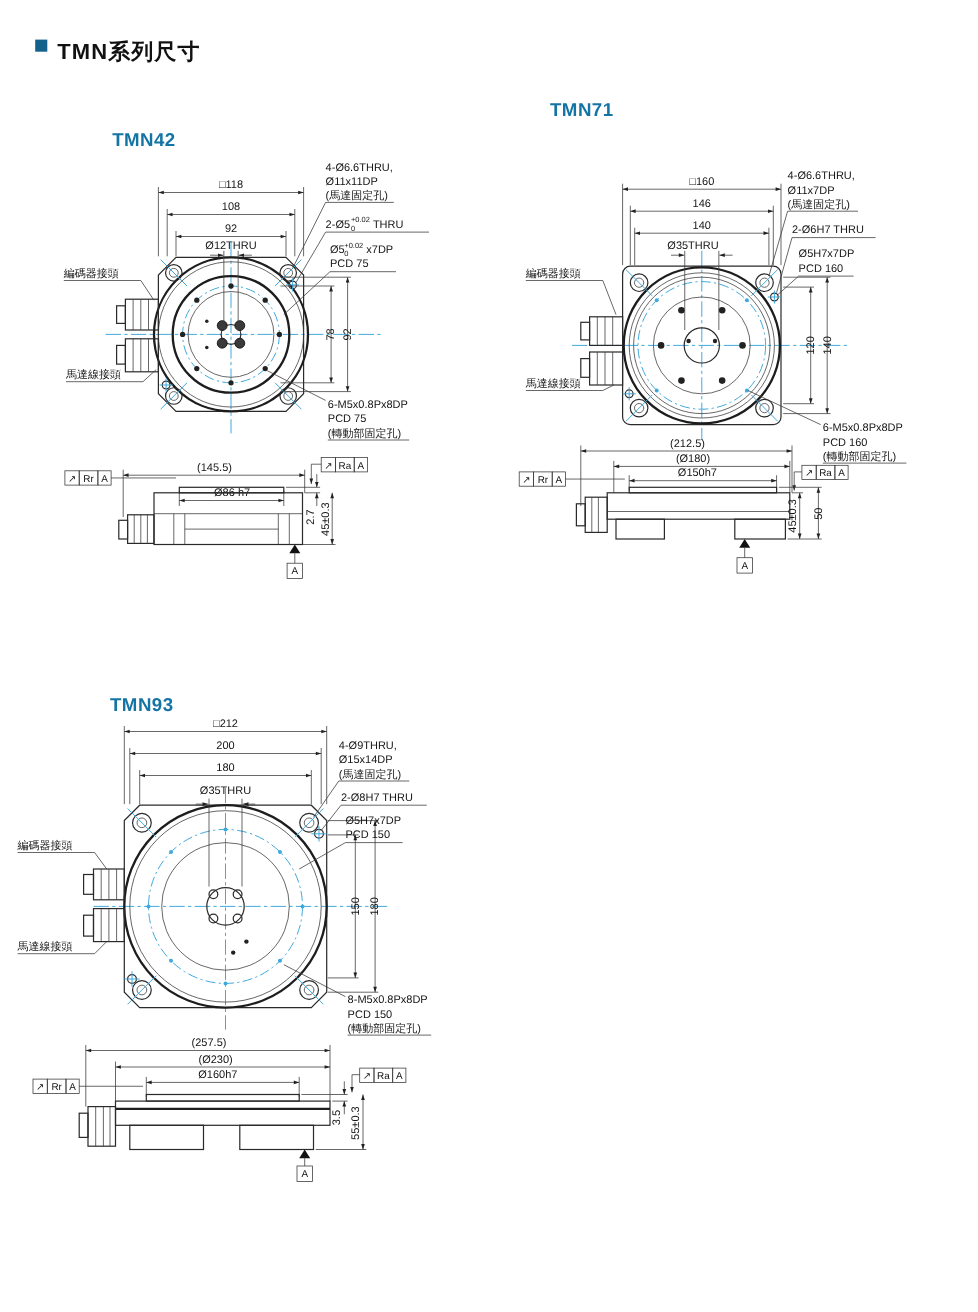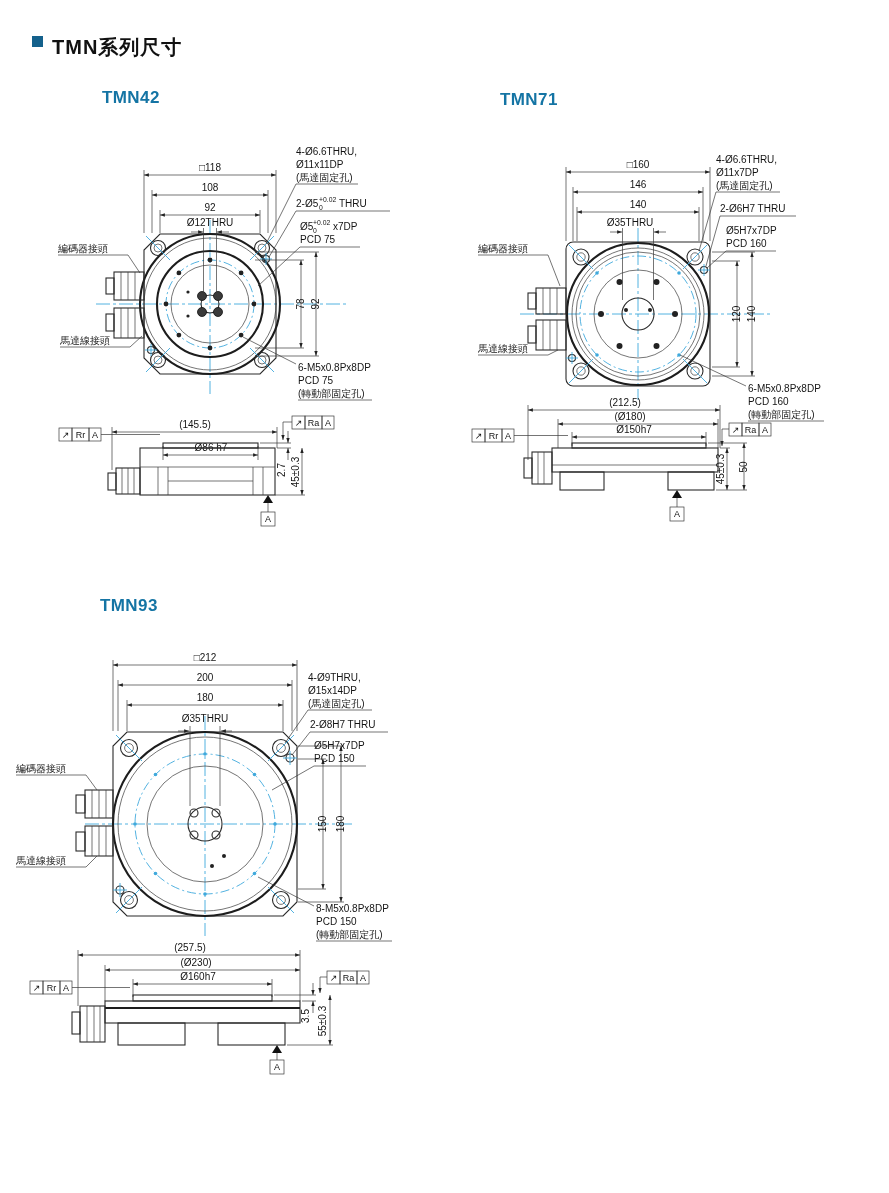--- a/index.html
+++ b/index.html
@@ -2,23 +2,23 @@
 <html><head>
 <meta charset="utf-8">
 <style>
   html,body{margin:0;padding:0;background:#fff;}
   .page{position:relative;width:889px;height:1193px;background:#fff;overflow:hidden;
         font-family:"Liberation Sans",sans-serif;}
   .title-row{position:absolute;left:32px;top:34px;display:flex;align-items:flex-start;gap:9px;}
   .bullet{width:11px;height:11px;background:#14618c;margin-top:2px;}
   .page-title{font-size:20px;font-weight:bold;color:#111;letter-spacing:1px;}
   .model-h{position:absolute;font-weight:bold;font-size:17px;color:#1474a4;letter-spacing:.4px;}
-  #h42{left:102px;top:88px}
+  #h42{left:102px;top:118px}
   #h71{left:500px;top:90px}
-  #h93{left:100px;top:596px}
+  #h93{left:100px;top:631px}
   svg{position:absolute;left:0;top:0;}
   .ln{stroke:#2a2a2a;stroke-width:1.1;fill:none}
   .lk{stroke:#1d1d1d;stroke-width:2.1;fill:none}
   .lt{stroke:#3a3a3a;stroke-width:.7;fill:none}
   .cl{stroke:#3fa9dc;stroke-width:.9;fill:none;stroke-dasharray:14 3 3 3}
   .pc{stroke:#3fa9dc;stroke-width:.9;fill:none;stroke-dasharray:9 3 2 3}
   .cx{stroke:#3fa9dc;stroke-width:.9;fill:none}
   .dot{fill:#222;stroke:none}
   .cdot{fill:#3fa9dc;stroke:none}
   .bolt{fill:#3a3a3a;stroke:#111;stroke-width:.8}

